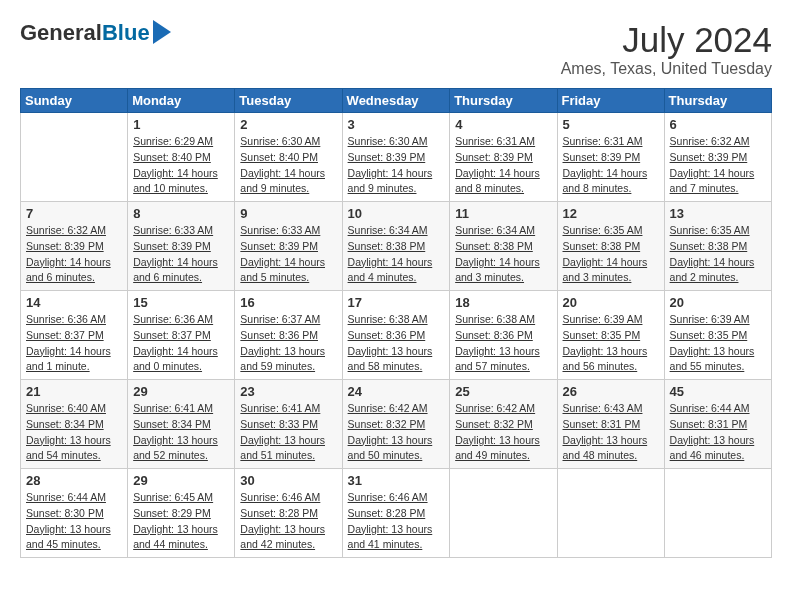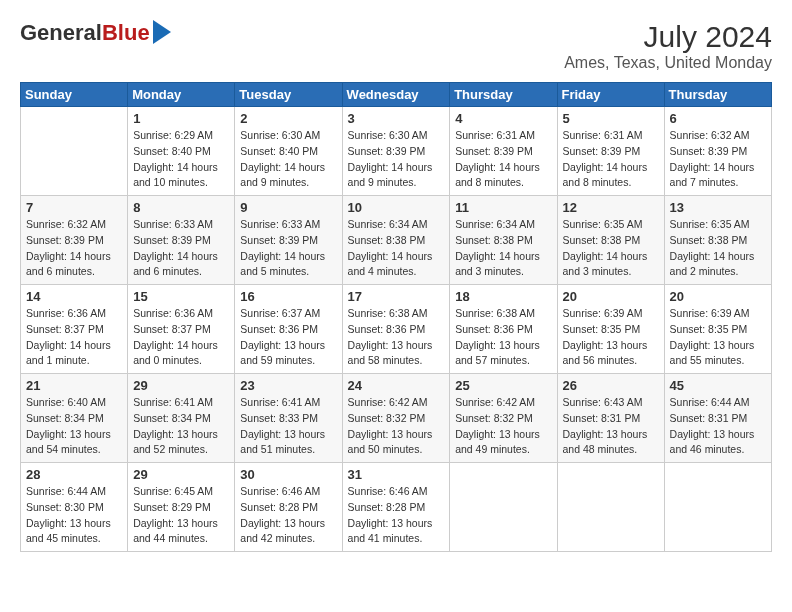--- a/index.html
+++ b/index.html
@@ -27,36 +27,36 @@
       align-items: center;
     }
     .logo-general {
       font-size: 22px;
       font-weight: bold;
       color: #333;
     }
     .logo-blue {
       font-size: 22px;
       font-weight: bold;
-      color: #b91c1c;
+      color: #0369a1;
     }
     .logo-arrow {
       width: 0;
       height: 0;
       border-top: 12px solid transparent;
       border-bottom: 12px solid transparent;
       border-left: 18px solid #1a6bb5;
       margin-left: 3px;
       margin-top: -2px;
     }
     .title-section {
       text-align: right;
     }
     .month-year {
-      font-size: 30px;
+      font-size: 35px;
       color: #333;
       font-weight: normal;
     }
     .location {
       font-size: 16px;
       color: #555;
     }
     .calendar {
       width: 100%;
       border-collapse: collapse;
@@ -86,39 +86,40 @@
       font-size: 13px;
       font-weight: bold;
       color: #333;
       display: block;
       margin-bottom: 2px;
     }
     .day-info {
       color: #333;
       line-height: 1.5;
       font-size: 10.5px;
+      text-decoration: underline;
     }
     .empty-cell {
       background: #fff !important;
     }
   </style>
 </head>
 <body>
 
 <div class="header">
   <div class="logo">
     <div class="logo-text">
       <span class="logo-general">General</span>
       <span class="logo-blue">Blue</span>
       <div class="logo-arrow"></div>
     </div>
   </div>
   <div class="title-section">
     <div class="month-year">July 2024</div>
-    <div class="location">Ames, Texas, United Monday</div>
+    <div class="location">Ames, Texas, United Tuesday</div>
   </div>
 </div>
 
 <table class="calendar">
   <thead>
     <tr>
     <th>Sunday</th>
         <th>Monday</th>
         <th>Tuesday</th>
         <th>Wednesday</th>

